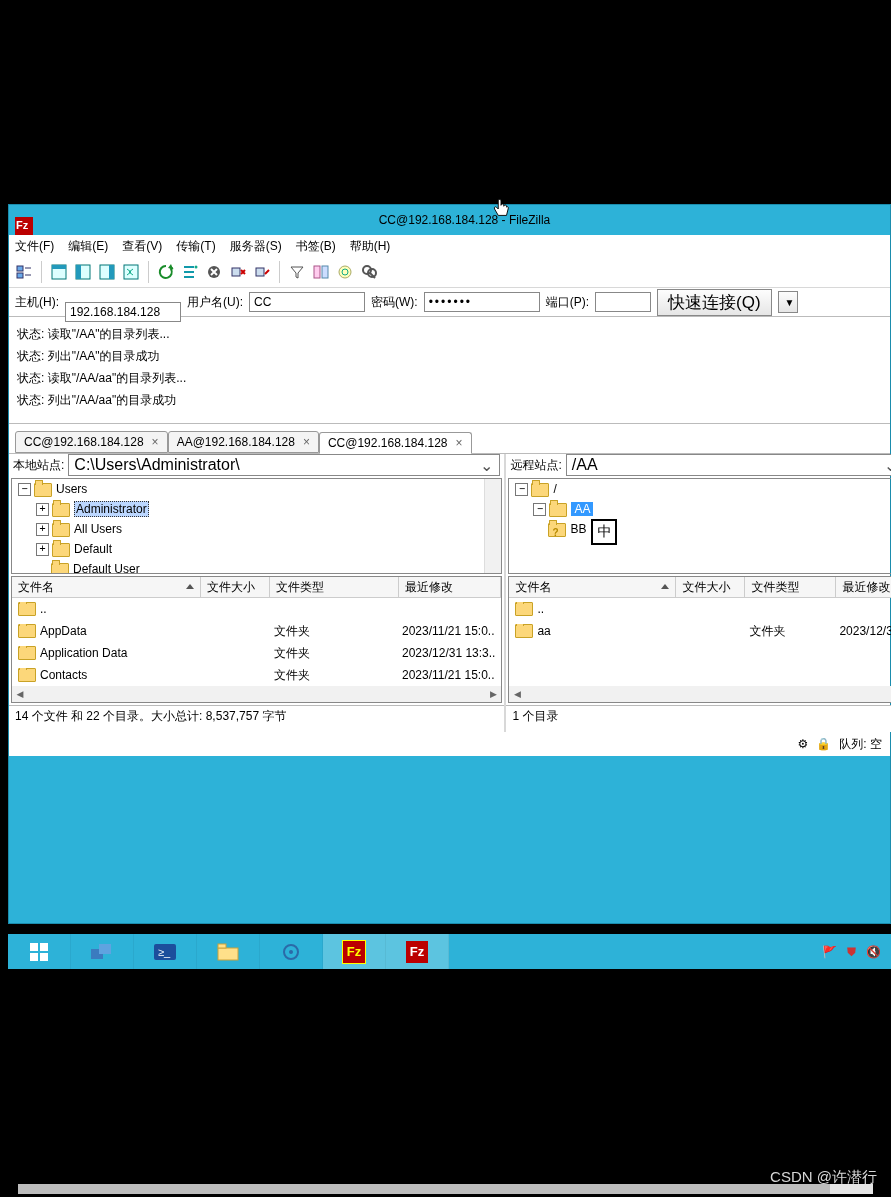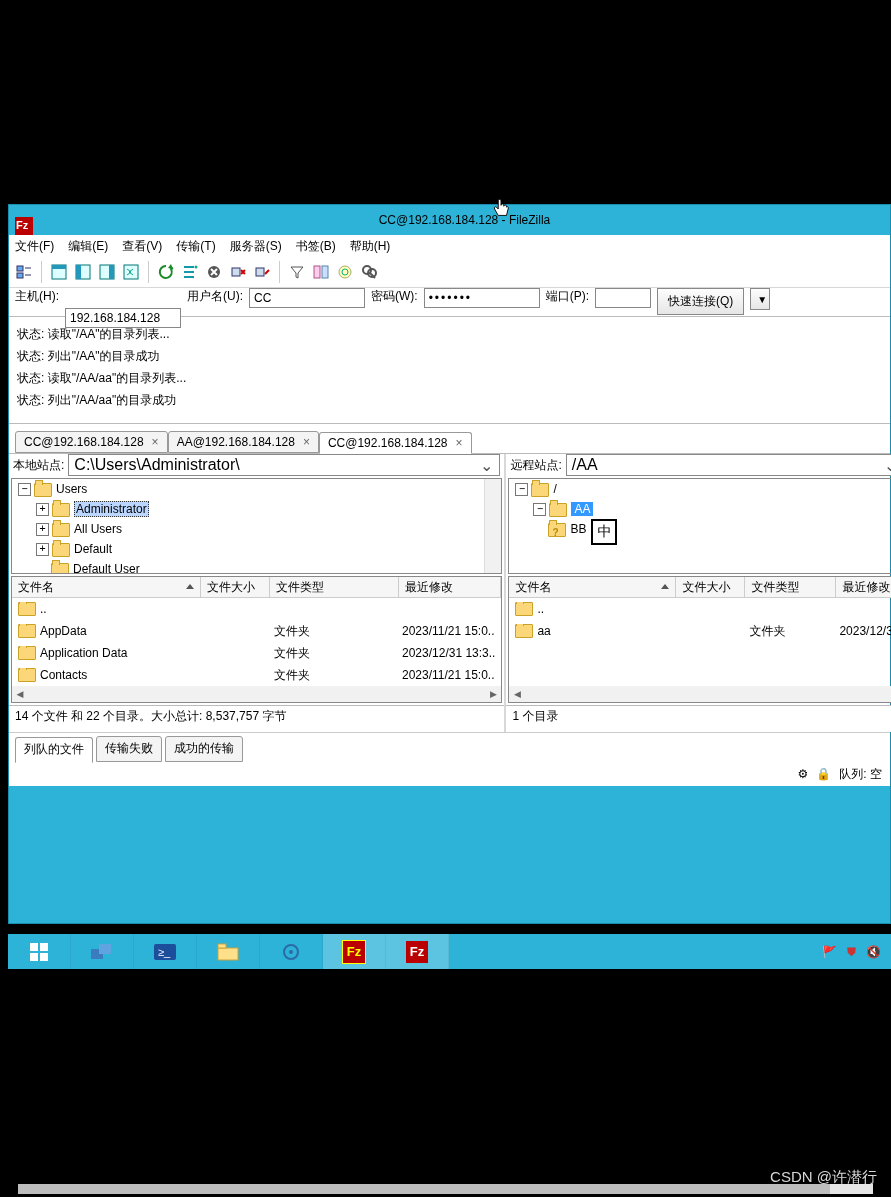--- a/index.html
+++ b/index.html
@@ -10,24 +10,24 @@
   .app-icon{width:18px;height:18px;margin:0 6px;background:#b00;position:relative}
   .app-icon::before{content:"Fz";color:#fff;font-size:11px;font-weight:bold;position:absolute;left:1px;top:1px;line-height:14px}
   .title-text{flex:1;text-align:center;color:#000;font-size:12px}
   .menubar{background:#fff;height:22px;display:flex;align-items:center;padding:0 6px;gap:14px}
   .menubar span{cursor:default}
   .toolbar{background:#fff;height:30px;display:flex;align-items:center;padding:0 4px;gap:2px;border-bottom:1px solid #d8d8d8}
   .tb-sep{width:1px;height:22px;background:#ccc;margin:0 4px}
   .tb-btn{width:22px;height:22px;display:flex;align-items:center;justify-content:center;font-size:14px;color:#333}
   .tb-btn svg{width:18px;height:18px}
   
-  .connbar{background:#fff;height:28px;display:flex;padding:0 6px;gap:6px;border-bottom:1px solid #bbb}
+  .connbar{background:#fff;height:28px;display:flex;align-items:center;padding:0 6px;gap:6px;border-bottom:1px solid #bbb}
   .connbar label{}
   .connbar input{height:18px;border:1px solid #888;padding:0 4px;font-size:12px}
-  .btn-qc{height:27px;border:1px solid #888;background:linear-gradient(#fdfdfd,#e6e6e6);padding:0 10px;font-size:12px}
+  .btn-qc{height:27px;border:1px solid #888;background:linear-gradient(#fdfdfd,#e6e6e6);padding:0 10px;font-size:17px}
   .btn-dd{width:20px;height:22px;border:1px solid #888;background:linear-gradient(#fdfdfd,#e6e6e6);font-size:10px}
   .log{background:#fff;height:94px;padding:6px 8px;overflow:auto;border-bottom:1px solid #bbb}
   .log div{line-height:22px;white-space:nowrap}
   
   .stabs{background:#fff;height:26px;display:flex;align-items:flex-end;gap:0;padding:3px 6px 0 6px;border-bottom:1px solid #bbb}
   .stab{border:1px solid #999;background:#f4f4f4;padding:3px 8px;border-radius:3px 3px 0 0;display:flex;align-items:center;gap:8px;font-size:12px}
   .stab.active{background:#fff;border-bottom:1px solid #fff;position:relative;top:1px}
   .stab .x{color:#666}
   
   .panes{background:#fff;display:flex;height:278px}
@@ -322,25 +322,20 @@
           <div class="hsb">
               <div class="a">◀</div>
               <div class="tr"></div>
               <div class="a">▶</div>
             </div>
         </div>
         <div class="status-line">1 个目录</div>
       </div>
     </div>
 
-    <div class="qtabs" id="qtabs">
-        <div class="qtab active">列队的文件</div>
-        <div class="qtab">传输失败</div>
-        <div class="qtab">成功的传输</div>
-      </div>
 
     <div class="statusbar">
       <span>⚙</span>
       <span style="color:#caa">🔒</span>
       <span>队列: 空</span>
     </div>
   </div>
 
   <div class="taskbar">
     <div class="tsk">

